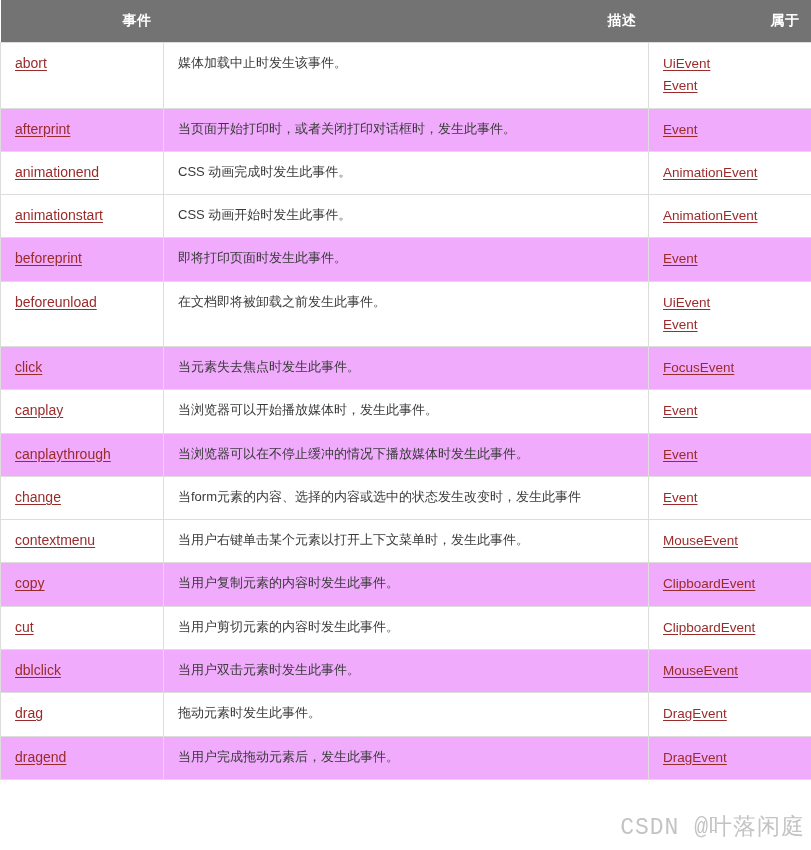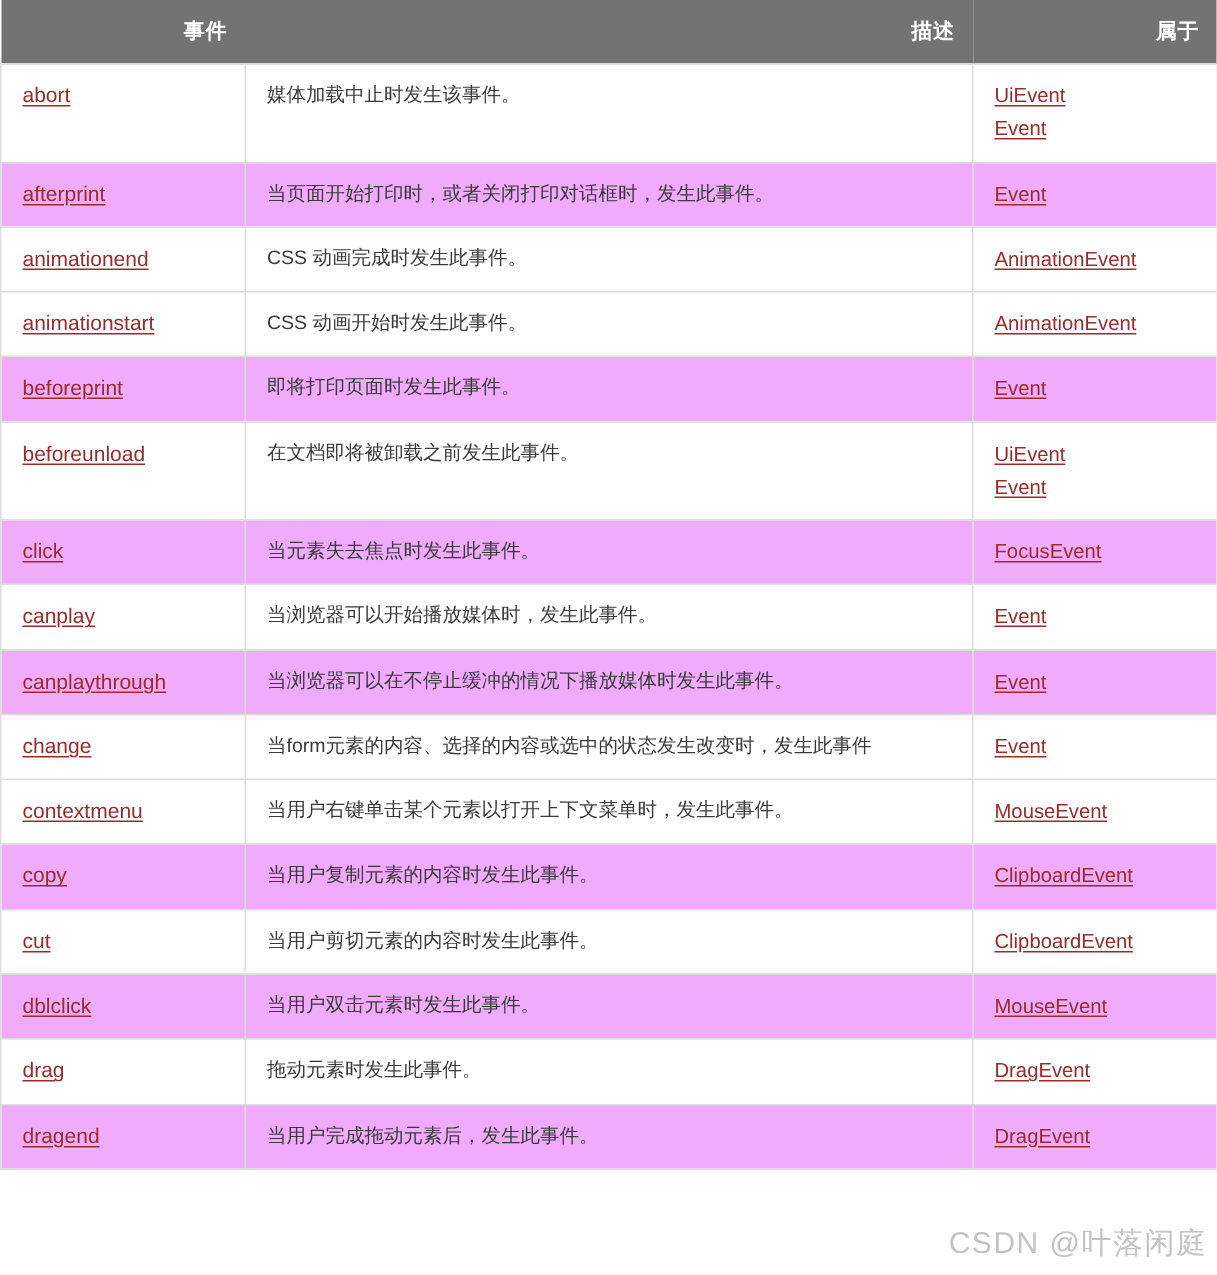--- a/index.html
+++ b/index.html
@@ -81,26 +81,26 @@
     display: block;
     font-size: 13px;
     color: #3a3a3a;
     line-height: 1.5;
   }
 
   #watermark {
     position: absolute;
     right: 6px;
     bottom: 8px;
-    font-size: 20px;
+    font-size: 23px;
     color: #b9b9b9;
     opacity: 0.85;
     pointer-events: none;
     white-space: nowrap;
-    font-family: Liberation Sans, sans-serif;
+    font-family: Liberation Mono, monospace;
     letter-spacing: 1px;
   }
 </style>
 </head>
 <body>
 
 <table id="events-table">
   <colgroup>
     <col class="col-event">
     <col class="col-desc">

